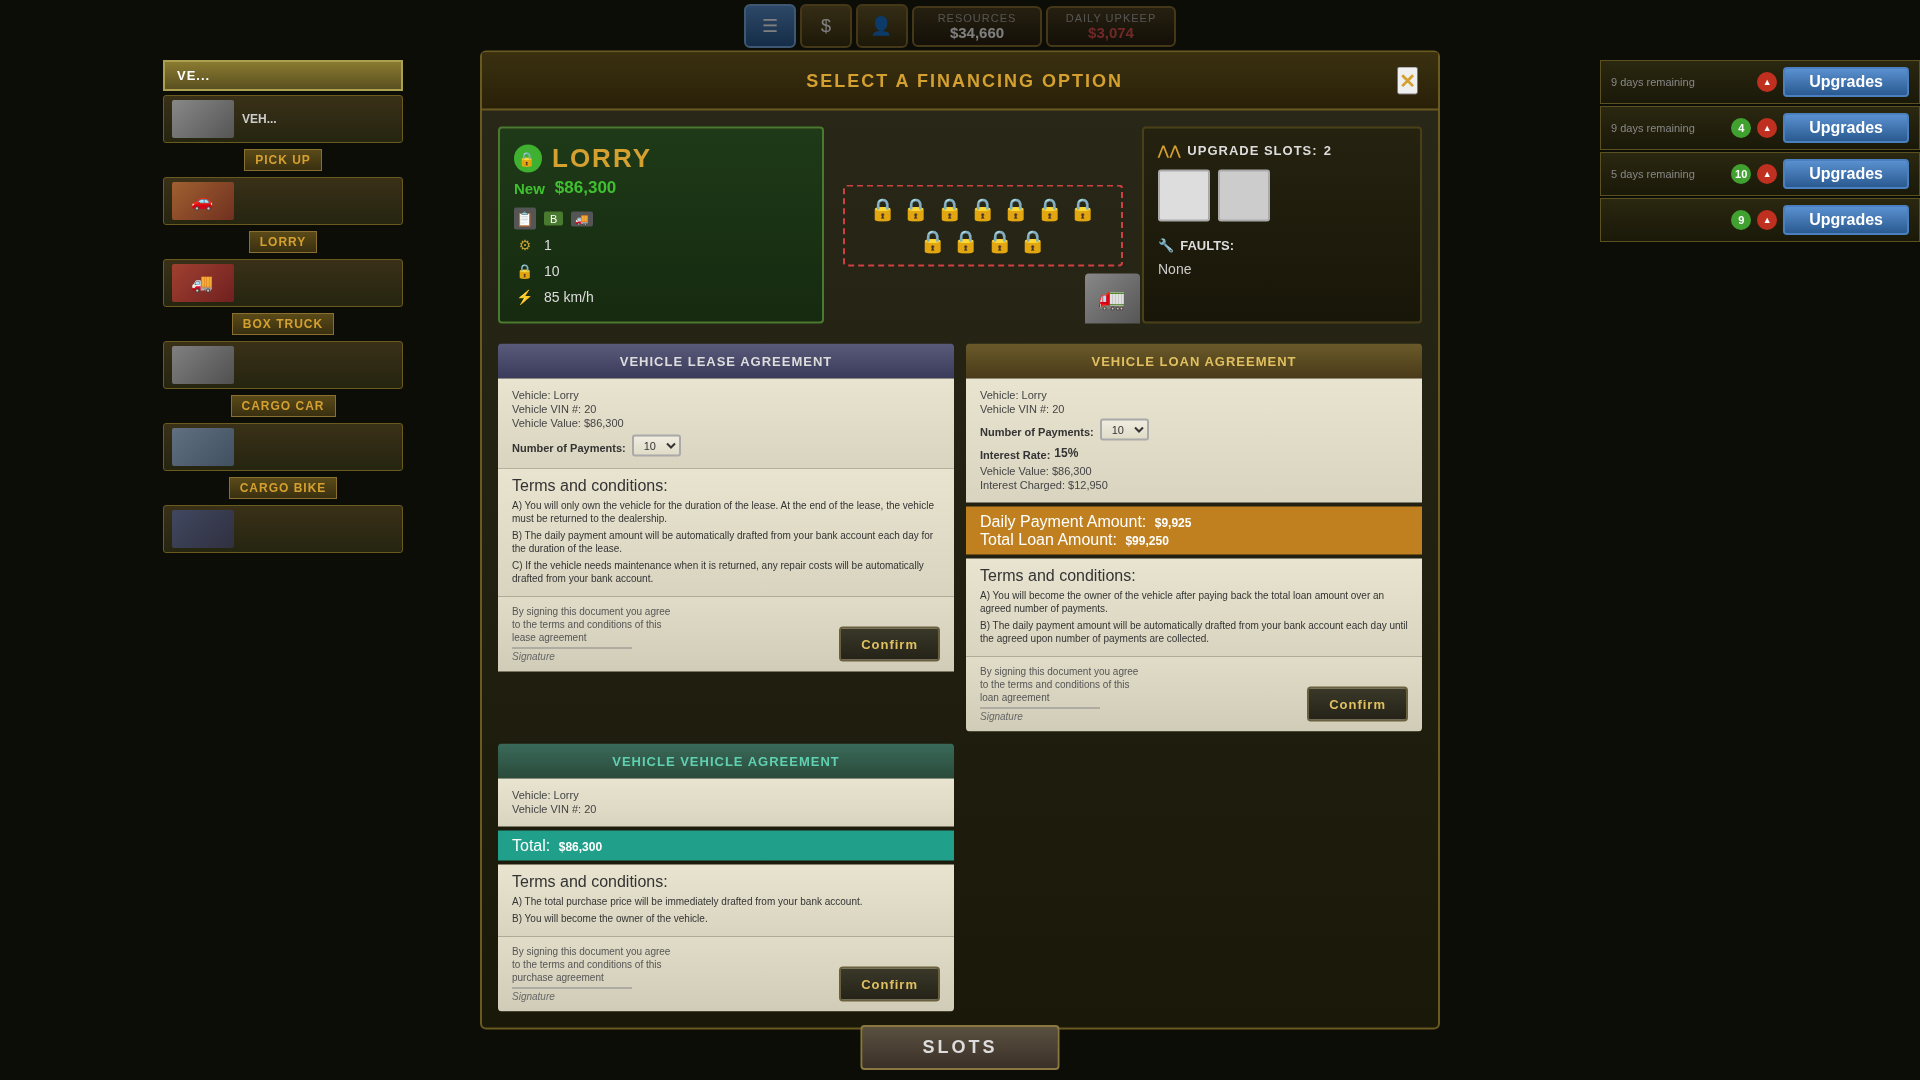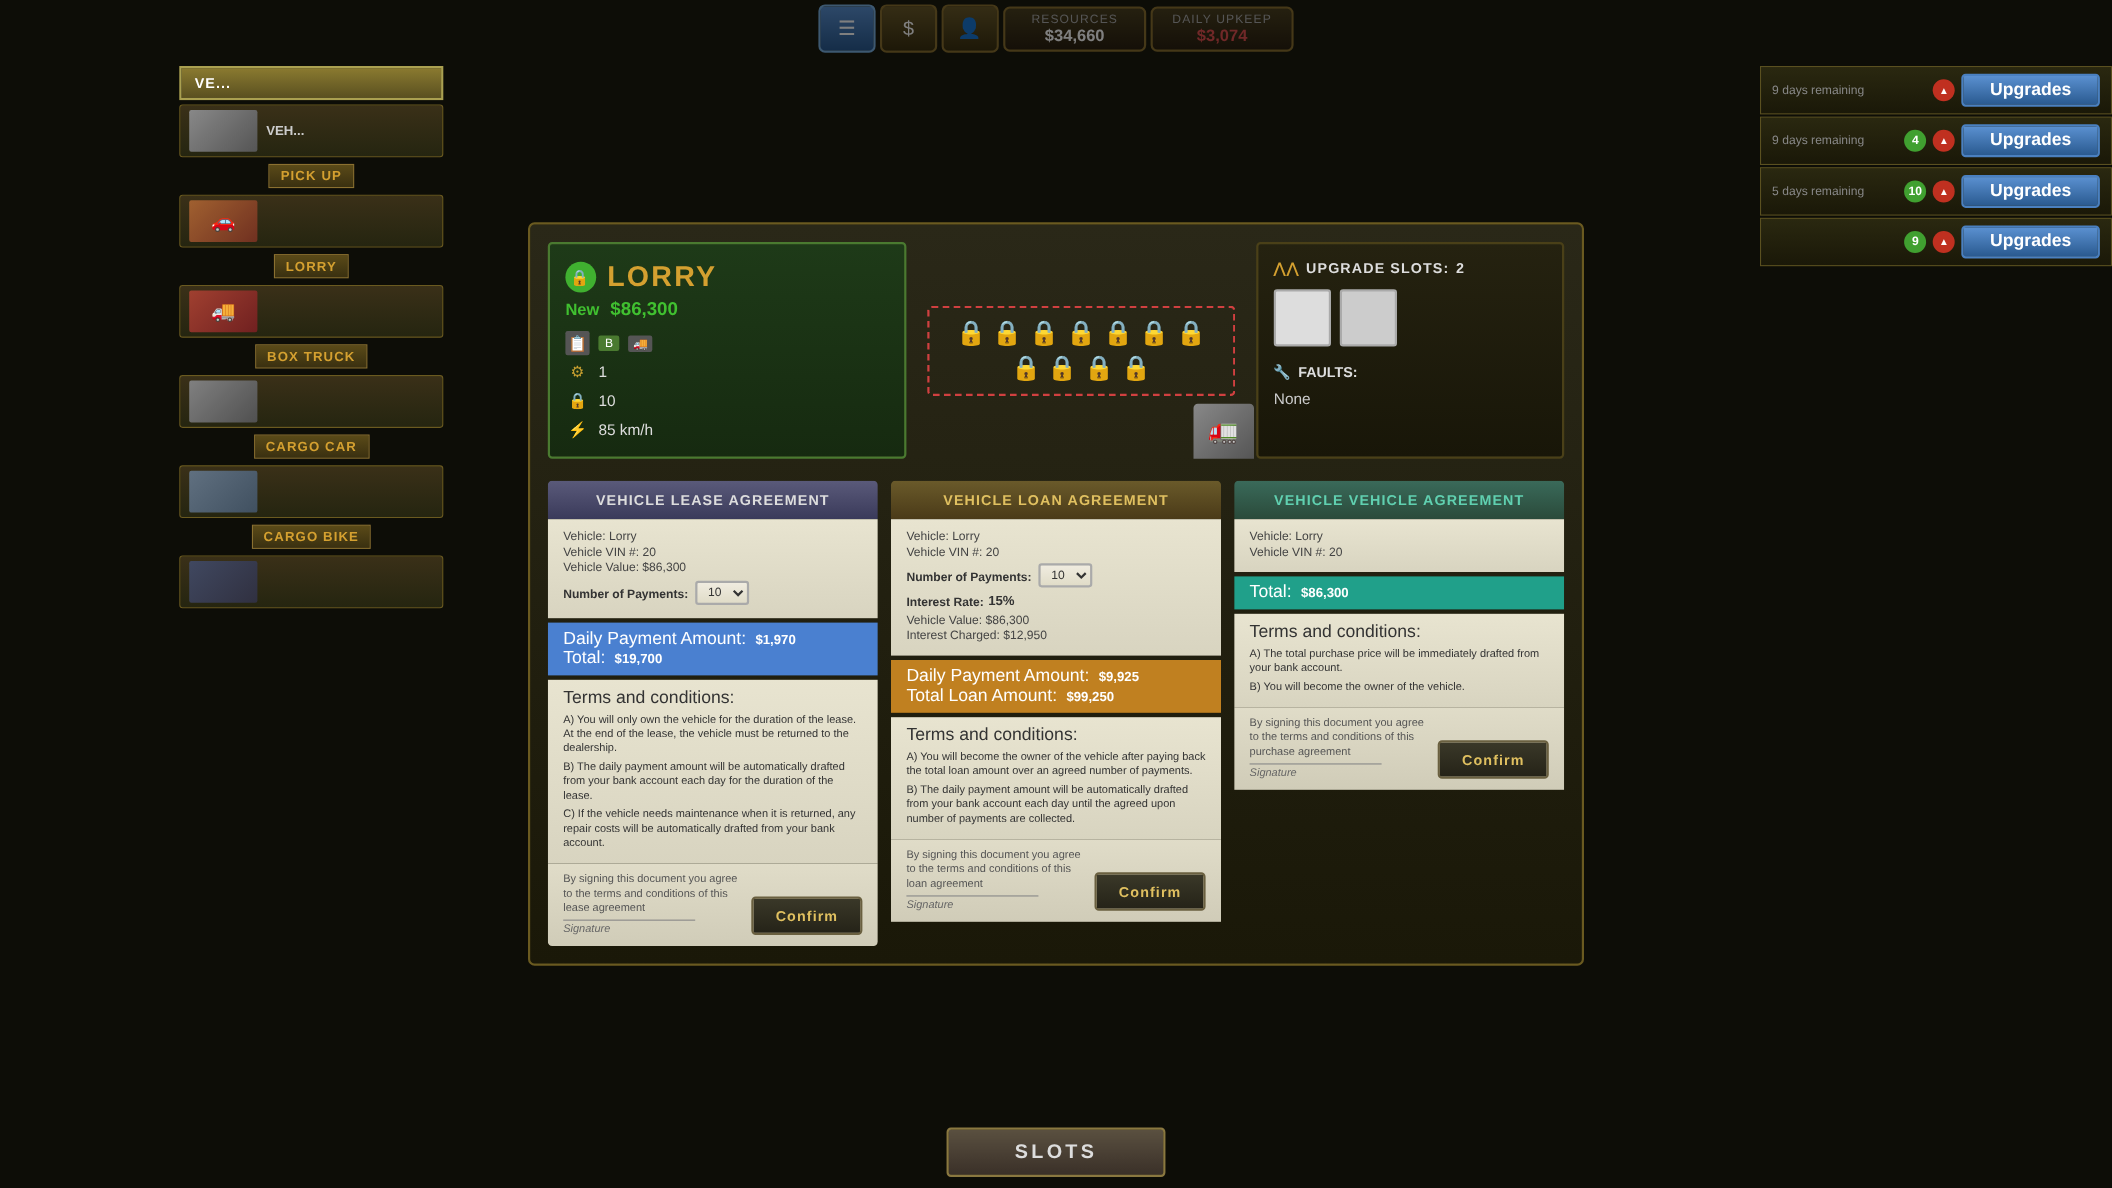--- a/index.html
+++ b/index.html
@@ -312,21 +312,21 @@
       margin-bottom: 8px;
     }
     .faults-value {
       color: #ccc;
       font-size: 14px;
     }
 
     
     .financing-grid {
       display: grid;
-      grid-template-columns: 1fr 1fr 1fr;
+      grid-template-columns: 1fr 1fr;
       gap: 12px;
       padding: 4px 16px 16px;
     }
     .financing-card {
       border-radius: 4px;
       overflow: hidden;
     }
     .card-header {
       padding: 10px 14px;
       text-align: center;
@@ -568,20 +568,25 @@
     <div style="display:flex;align-items:center;gap:6px;">
       <span class="badge green-badge">9</span>
       <span class="badge" style="background:#c03020;font-size:9px;">▲</span>
       <button class="upgrades-btn">Upgrades</button>
     </div>
   </div>
 </div>
 
 <div class="modal">
 
+  <div class="modal-header">
+    <div style="width:30px;"></div>
+    <div class="modal-title">SELECT A FINANCING OPTION</div>
+    <button class="modal-close">✕</button>
+  </div>
 
   <div class="vehicle-section">
 
     <div class="vehicle-main">
       <div class="vehicle-name">
         <div class="vehicle-name-icon">🔒</div>
         <span>LORRY</span>
       </div>
       <div class="vehicle-price-row">
         <span class="new-badge">New</span>
@@ -658,30 +663,20 @@
         <div class="card-detail">Vehicle Value: $86,300</div>
         <div style="display:flex;align-items:center;gap:6px;margin-top:6px;margin-bottom:2px;">
           <span class="card-label">Number of Payments:</span>
           <select class="payment-select">
             <option>10</option>
             <option>20</option>
             <option>30</option>
           </select>
         </div>
       </div>
-      <div class="highlight-row lease-highlight">
-        <div>
-          <span>Daily Payment Amount:</span>
-          <span class="amt" style="margin-left:4px;">$1,970</span>
-        </div>
-        <div>
-          <span>Total:</span>
-          <span class="amt" style="margin-left:4px;">$19,700</span>
-        </div>
-      </div>
       <div class="terms-section">
         <div class="terms-title">Terms and conditions:</div>
         <div class="terms-item">A) You will only own the vehicle for the duration of the lease. At the end of the lease, the vehicle must be returned to the dealership.</div>
         <div class="terms-item">B) The daily payment amount will be automatically drafted from your bank account each day for the duration of the lease.</div>
         <div class="terms-item">C) If the vehicle needs maintenance when it is returned, any repair costs will be automatically drafted from your bank account.</div>
       </div>
       <div class="signature-area">
         <div>
           <div style="font-size:10px;color:#555;max-width:160px;line-height:1.3;margin-bottom:4px;">By signing this document you agree to the terms and conditions of this lease agreement</div>
           <div class="signature-line"></div>

